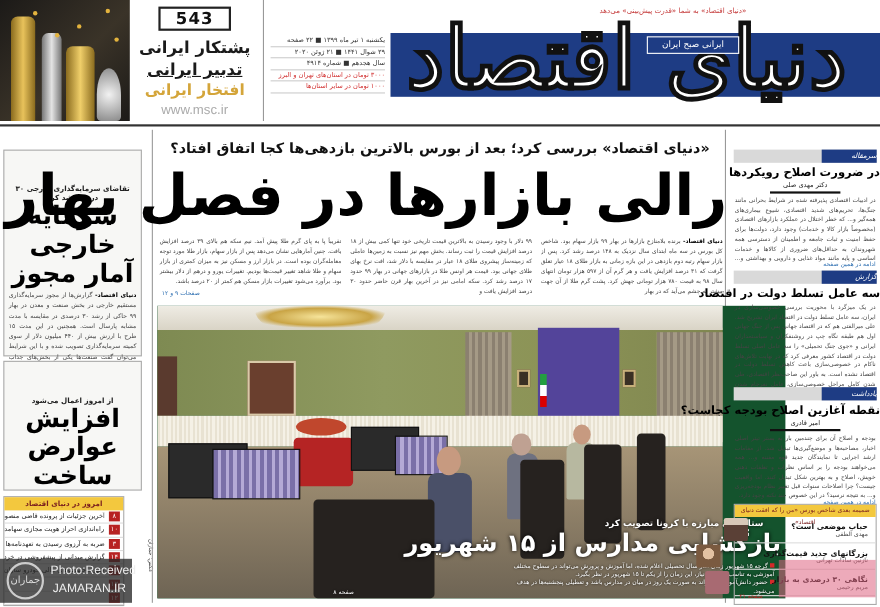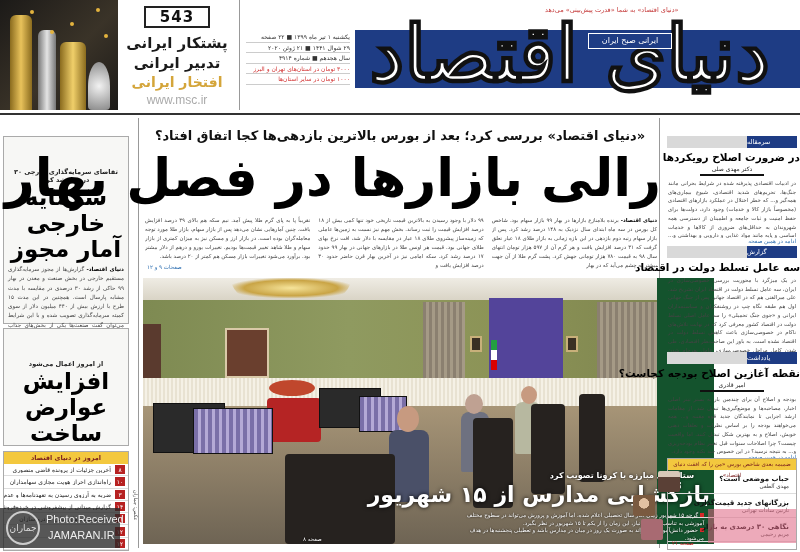--- a/index.html
+++ b/index.html
@@ -12,21 +12,21 @@
   .ad-trophy { position: absolute; left: 0; top: 0; width: 118px; height: 110px; background: linear-gradient(135deg, #1c1a18 0%, #3a3328 55%, #1c1a18 100%); }
   .trophy { position: absolute; bottom: 0; border-radius: 6px 6px 0 0; }
   .t1 { left: 10px; width: 22px; height: 95px; background: linear-gradient(90deg, #8a6b1e, #e8c25b, #8a6b1e); }
   .t2 { left: 38px; width: 18px; height: 80px; background: linear-gradient(90deg, #777, #e4e4e4, #777); }
   .t3 { left: 60px; width: 26px; height: 68px; background: linear-gradient(90deg, #8a6b1e, #f0cf6a, #8a6b1e); }
   .t4 { left: 88px; width: 22px; height: 48px; border-radius: 50% 50% 4px 4px; background: radial-gradient(circle, #f2f2f2, #888); }
   .confetti { position: absolute; width: 4px; height: 4px; background: #e3b33e; border-radius: 50%; }
   .ad-text { position: absolute; right: 2px; top: 0; width: 120px; height: 110px; text-align: center; }
   .ad-logo { margin: 6px auto 0; width: 66px; height: 22px; border: 2px solid #222; font: bold 15px "DejaVu Sans", sans-serif; line-height: 18px; color: #111; letter-spacing: 1px; direction: ltr; }
   .ad-line1 { font: bold 15px "DejaVu Sans", sans-serif; margin-top: 6px; color: #1a1a1a; }
-  .ad-line2 { font: bold 15px "DejaVu Sans", sans-serif; margin-top: 2px; color: #1a1a1a; }
+  .ad-line2 { font: bold 15px "DejaVu Sans", sans-serif; margin-top: 2px; color: #1a1a1a; text-decoration: underline; }
   .ad-line3 { font: bold 14px "DejaVu Sans", sans-serif; margin-top: 2px; color: #d4a53a; }
   .ad-url { font: 12px "Liberation Sans", sans-serif; color: #aaa; direction: ltr; margin-top: 3px; }
 
   .issue-info { position: absolute; left: 246px; top: 32px; width: 104px; direction: rtl; }
   .issue-info div { font-size: 6px; line-height: 9.5px; border-bottom: 1px solid #ccc; color: #333; white-space: nowrap; overflow: hidden; }
   .issue-info .red { color: #d23232; }
 
   .blue-band { position: absolute; left: 355px; top: 30px; width: 445px; height: 58px; background: #1e3c84; }
   .logo-title { position: absolute; right: 30px; top: 2px; height: 108px; font: bold 78px "DejaVu Serif", serif; color: #fff; -webkit-text-stroke: 2px #111; letter-spacing: -2px; line-height: 104px; white-space: nowrap; }
   .logo-sub { position: absolute; left: 588px; top: 33px; width: 84px; height: 16px; border: 1px solid #fff; color: #fff; font-size: 8px; line-height: 14px; text-align: center; background: #1e3c84; }
@@ -36,21 +36,21 @@
 
   
   .left-col { position: absolute; left: 0; top: 118px; width: 132px; height: 434px; }
   .story-box { position: absolute; left: 3px; width: 126px; border: 1px solid #aaa; background: #f7f7f5; padding: 3px 4px; }
   .kicker { font-size: 6.5px; text-align: center; color: #222; font-weight: bold; margin-top: 28px; }
   .big-head { font: bold 23px "DejaVu Sans", sans-serif; line-height: 26px; text-align: center; color: #000; letter-spacing: -1px; }
   .body-txt { font-size: 5.6px; line-height: 9.3px; color: #444; text-align: justify; margin-top: 3px; }
   .body-txt b { color: #000; }
   .page-ref { font-size: 5.5px; color: #2b6db0; margin-top: 1px; }
 
-  .today-box { position: absolute; left: 3px; top: 333px; width: 126px; height: 100px; border: 1px solid #aaa; }
+  .today-box { position: absolute; left: 3px; top: 333px; width: 110px; height: 100px; border: 1px solid #aaa; }
   .today-title { background: #f3c83e; font-size: 6.5px; text-align: center; height: 12px; line-height: 12px; color: #7a1f1f; font-weight: bold; }
   .today-item { display: flex; align-items: center; height: 12.3px; border-bottom: 1px solid #ddd; padding-right: 3px; }
   .today-num { width: 10px; height: 9px; background: #b72222; color: #fff; font-size: 6px; text-align: center; line-height: 9px; margin-left: 4px; flex: none; }
   .today-label { font-size: 6px; color: #222; white-space: nowrap; overflow: hidden; }
 
   .watermark { position: absolute; left: 0; top: 508px; width: 120px; height: 40px; background: rgba(40,40,40,0.78); direction: ltr; }
   .wm-logo { position: absolute; left: 6px; top: 3px; width: 34px; height: 34px; border-radius: 50%; border: 2px solid #ccc; color: #ddd; font-size: 9px; text-align: center; line-height: 30px; }
   .wm-text1 { position: absolute; left: 46px; top: 5px; color: #eee; font: 11px "Liberation Sans", sans-serif; text-align: right; }
   .wm-text2 { position: absolute; left: 48px; top: 21px; color: #eee; font: 11px "Liberation Sans", sans-serif; }
 
@@ -104,21 +104,21 @@
 
   .photo-cap-kicker { position: absolute; right: 20px; top: 193px; color: #fff; font: bold 8px "DejaVu Sans", sans-serif; text-shadow: 0 0 3px #000; }
   .photo-cap-head { position: absolute; right: 4px; top: 204px; color: #fff; font: bold 22px "DejaVu Sans", sans-serif; text-shadow: 0 0 4px #000; white-space: nowrap; letter-spacing: -1px; }
   .photo-cap-body { position: absolute; right: 10px; top: 234px; width: 250px; color: #fff; font-size: 5.5px; line-height: 7.5px; text-shadow: 0 0 2px #000; text-align: right; }
   .bullet-red { display: inline-block; width: 4px; height: 4px; background: #d42a2a; margin-left: 2px; }
   .photo-cap-page { position: absolute; left: 160px; top: 258px; color: #fff; font-size: 5.5px; text-shadow: 0 0 2px #000; }
 
   
   .right-col { position: absolute; left: 664px; top: 118px; width: 136px; height: 434px; }
   .sec-label { height: 12px; background: #d9d9d9; position: relative; margin: 0 3px; }
-  .sec-tag { position: absolute; right: 0; top: 0; height: 12px; width: 50px; background: #1e3c84; color: #fff; font-size: 6.5px; line-height: 12px; text-align: left; }
+  .sec-tag { position: absolute; right: 0; top: 0; height: 12px; width: 50px; background: #1e3c84; color: #fff; font-size: 6.5px; line-height: 12px; text-align: right; font-style: italic; }
   .r-head { font: bold 10.5px "DejaVu Sans", sans-serif; text-align: right; color: #000; margin-top: 3px; white-space: nowrap; }
   .r-author { font-size: 6px; text-align: center; color: #222; margin-top: 2px; padding-bottom: 2px; border-bottom: 2px solid #111; margin-left: 36px; margin-right: 36px; }
   .r-body { font-size: 5.4px; line-height: 8.7px; color: #444; text-align: justify; padding: 3px 4px 0; }
   .r-link { font-size: 5.5px; color: #2b6db0; padding: 0 4px; }
 
   .ad-people { position: absolute; left: 3px; top: 340px; width: 130px; height: 92px; border: 1px solid #aaa; }
   .people-title { background: #f3c83e; font-size: 5.6px; text-align: center; height: 11px; line-height: 11px; color: #7a1f1f; }
   .person-row { display: flex; align-items: center; height: 24px; border-bottom: 1px solid #ddd; padding: 1px 3px; }
   .p-photo { width: 22px; height: 21px; flex: none; border-radius: 2px; }
   .p-text { flex: 1; padding-right: 4px; }

